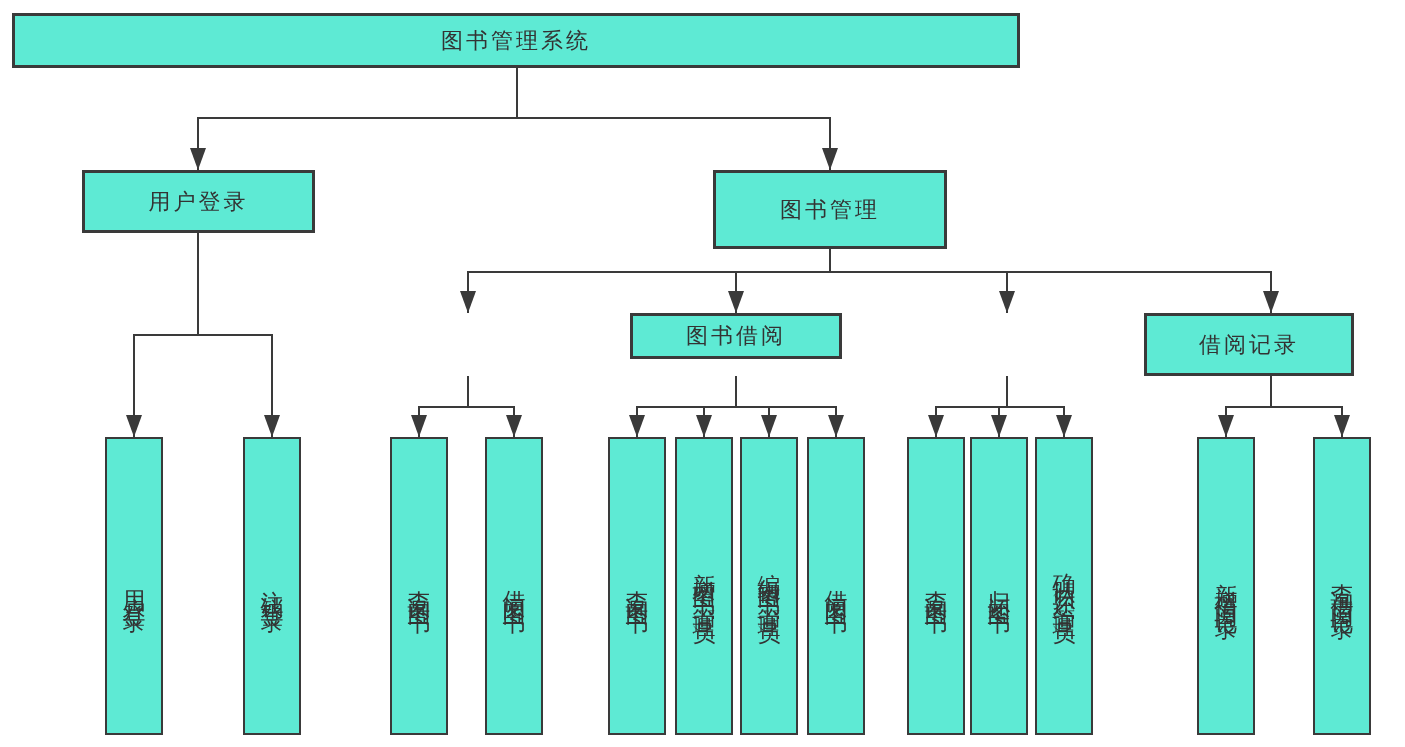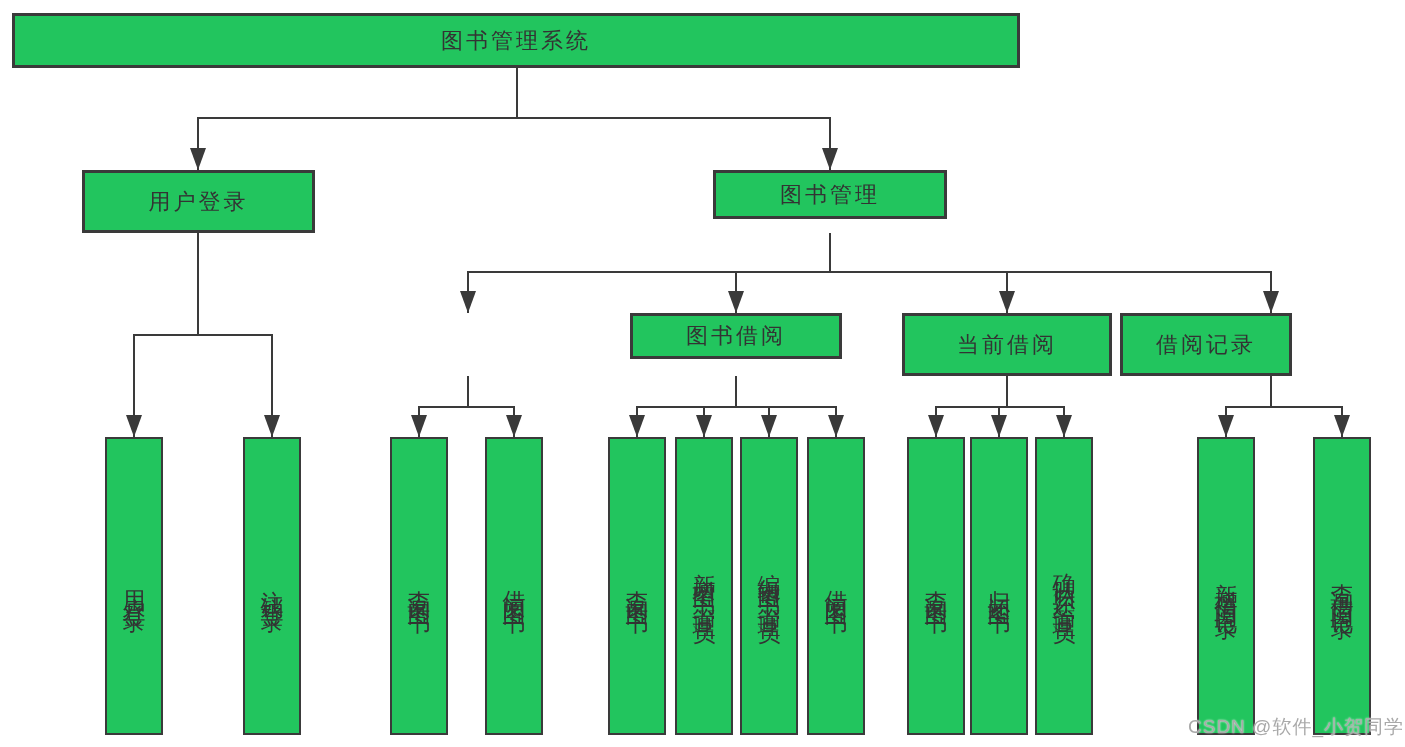--- a/index.html
+++ b/index.html
@@ -2,21 +2,21 @@
 <html><head>
 <meta charset="utf-8">
 <style>
   html,body{margin:0;padding:0;background:#ffffff;}
   .canvas{
     position:relative;width:1405px;height:747px;background:#ffffff;
     font-family:"Liberation Sans","DejaVu Sans",sans-serif;
     color:#333333;overflow:hidden;
   }
   .node{
-    position:absolute;box-sizing:border-box;border:3px solid #3a3a3a;background:#22c55e;
+    position:absolute;box-sizing:border-box;border:3px solid #3a3a3a;background:#5eead4;
     display:flex;align-items:center;justify-content:center;
     font-size:22px;letter-spacing:3px;color:#333333;
   }
   .leaf{
     border-width:2.5px;
   }
   .leaf .vtext{
     writing-mode:vertical-rl;text-orientation:mixed;
     font-size:23px;letter-spacing:7px;line-height:1;
     display:block;margin:auto;
@@ -98,31 +98,28 @@
   <div class="vline" style="left:1341px;top:406px;height:31px"></div>
   <div class="arrow" style="left:1334px;top:415px"></div>
 
   <div class="node" style="left:12px;top:13px;width:1008px;height:55px">
     <span>图书管理系统</span>
   </div>
 
   <div class="node" style="left:82px;top:170px;width:233px;height:63px">
     <span>用户登录</span>
   </div>
-  <div class="node" style="left:713px;top:170px;width:234px;height:49px">
+  <div class="node" style="left:713px;top:170px;width:234px;height:79px">
     <span>图书管理</span>
   </div>
 
   <div class="node" style="left:630px;top:313px;width:212px;height:46px">
     <span>图书借阅</span>
   </div>
-  <div class="node" style="left:902px;top:313px;width:210px;height:63px">
-    <span>当前借阅</span>
-  </div>
-  <div class="node" style="left:1120px;top:313px;width:172px;height:63px">
+  <div class="node" style="left:1144px;top:313px;width:210px;height:63px">
     <span>借阅记录</span>
   </div>
 
   <div class="node leaf" style="left:105px;top:437px;width:58px;height:298px">
     <span class="vtext">用户登录</span>
   </div>
   <div class="node leaf" style="left:243px;top:437px;width:58px;height:298px">
     <span class="vtext">注销登录</span>
   </div>
   <div class="node leaf" style="left:390px;top:437px;width:58px;height:298px">
@@ -152,15 +149,14 @@
   <div class="node leaf" style="left:1035px;top:437px;width:58px;height:298px">
     <span class="vtext">确认归还（管理员）</span>
   </div>
   <div class="node leaf" style="left:1197px;top:437px;width:58px;height:298px">
     <span class="vtext">新增借阅记录</span>
   </div>
   <div class="node leaf" style="left:1313px;top:437px;width:58px;height:298px">
     <span class="vtext">查询借阅记录</span>
   </div>
 
-  <div class="watermark">CSDN @软件_小贺同学</div>
 
 </div>
 
 </body></html>

